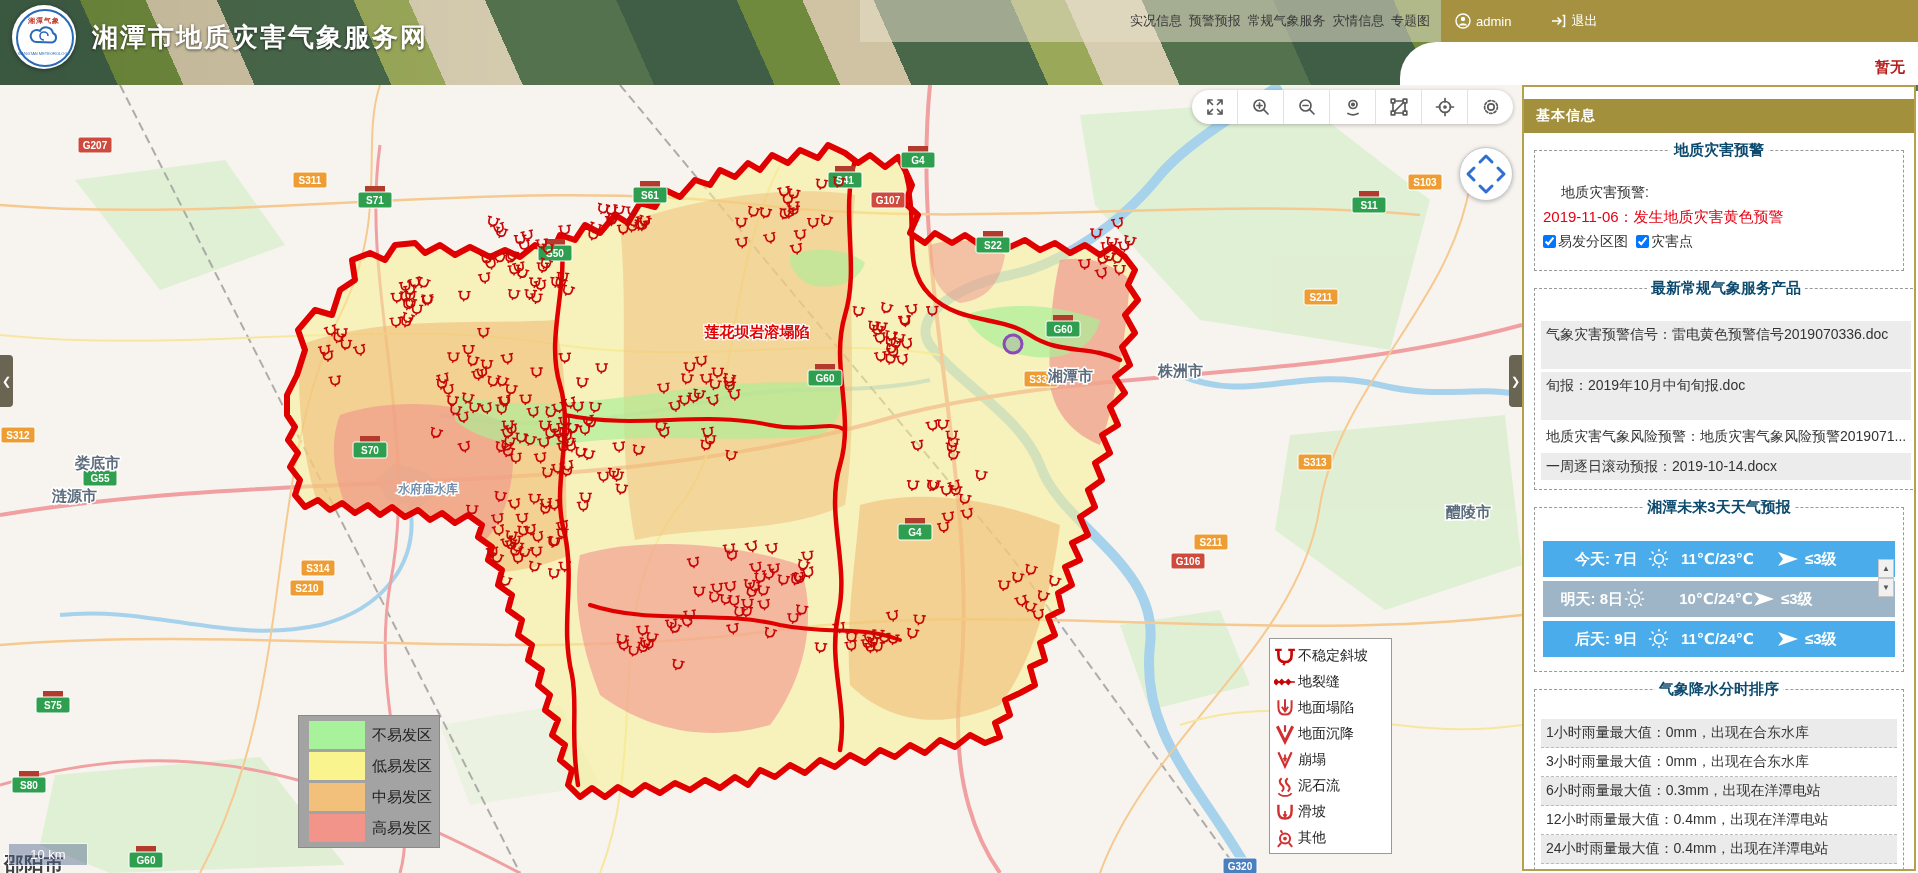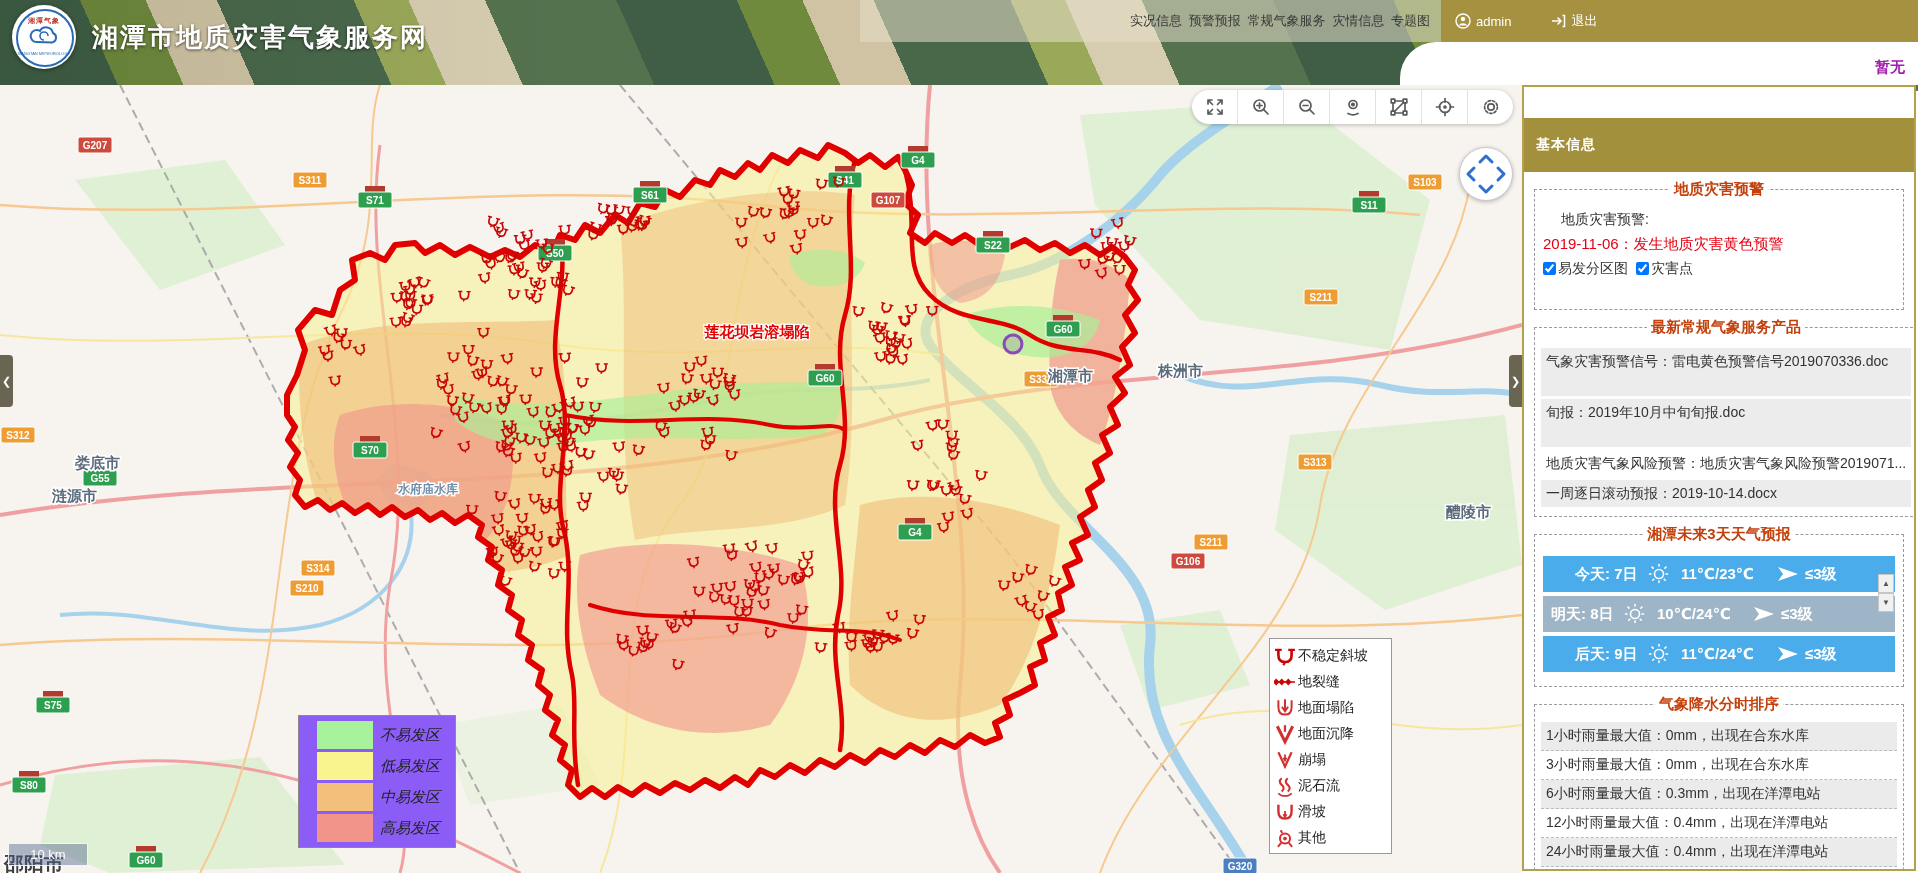--- a/index.html
+++ b/index.html
@@ -19,21 +19,21 @@
   #logo .cn{font-size:7px;color:#c03a2b;font-weight:bold;letter-spacing:1px;margin-top:-2px;}
   #logo .en{font-size:5px;color:#2a6bb8;transform:scale(.8);white-space:nowrap;}
   #site-title{position:absolute;left:92px;top:20px;font-size:26px;font-weight:bold;color:#fff;
               text-shadow:0 1px 3px rgba(0,0,0,.65);letter-spacing:2px;}
   #nav{position:absolute;left:1130px;top:12px;width:300px;display:flex;justify-content:space-between;}
   .nav-item{font-size:13px;color:#3a3a3a;cursor:pointer;white-space:nowrap;}
   #user-block{position:absolute;left:1441px;top:0;width:477px;height:42px;background:#a5913f;
               display:flex;align-items:center;color:#fff;font-size:13px;}
   #user-block .u-ic{margin:0 5px 0 14px;display:flex;}
   #user-block .sep{width:26px;}
-  #ticker{position:absolute;left:1875px;top:58px;font-size:15px;font-weight:bold;color:#a21caf;white-space:nowrap;}
+  #ticker{position:absolute;left:1875px;top:58px;font-size:15px;font-weight:bold;color:#b91c1c;white-space:nowrap;}
 
   
   #map-wrap{position:absolute;left:0;top:85px;width:1522px;height:788px;overflow:hidden;background:#f7f4ef;cursor:grab;}
   #map-svg{position:absolute;left:0;top:0;}
 
   
   #map-toolbar{position:absolute;left:1192px;top:5px;height:34px;background:#fff;border-radius:17px;
                box-shadow:0 1px 4px rgba(0,0,0,.25);display:flex;align-items:stretch;z-index:5;}
   .tb-cell{width:45px;display:flex;align-items:center;justify-content:center;cursor:pointer;border-right:1px solid #e2e2e2;}
   .tb-cell:last-child{border-right:none;}
@@ -44,59 +44,59 @@
            border:1px solid #c9c9c9;box-shadow:0 1px 4px rgba(0,0,0,.25);z-index:5;cursor:pointer;}
   #compass svg{position:absolute;left:0;top:0;}
 
   
   .edge-tab{position:absolute;width:13px;height:52px;background:#6a6552;color:#fff;z-index:6;
             display:flex;align-items:center;justify-content:center;font-size:11px;cursor:pointer;}
   #tab-left{left:0;top:270px;border-radius:0 4px 4px 0;}
   #tab-right{left:1509px;top:270px;border-radius:4px 0 0 4px;}
 
   
-  #risk-legend{position:absolute;left:298px;top:630px;width:132px;background:#8b5cf6;border:1.5px solid #8a8a8a;
-               z-index:4;padding:2px 12px;font-style:italic;}
+  #risk-legend{position:absolute;left:298px;top:630px;width:132px;background:#a3a3a3;border:1.5px solid #8a8a8a;
+               z-index:4;padding:2px 4px;}
   .rl-row{display:flex;align-items:center;margin:3px 6px;}
   .rl-chip{width:56px;height:28px;margin-right:7px;flex:none;}
   .rl-label{font-size:15px;color:#222;white-space:nowrap;}
 
   
   #marker-legend{position:absolute;left:1269px;top:553px;width:121px;background:#fff;border:1px solid #999;
                  z-index:4;padding:4px 0 2px;}
   .ml-row{display:flex;align-items:center;height:26px;padding:0 4px;}
   .ml-ic{width:22px;height:22px;flex:none;margin-right:2px;}
   .ml-label{font-size:14px;color:#222;white-space:nowrap;text-align:right;}
 
   
   #scale-box{position:absolute;left:8px;top:758px;width:78px;height:21px;background:rgba(80,100,140,.45);
              border:1px solid rgba(255,255,255,.85);color:#fff;font-size:13px;display:flex;
              align-items:center;justify-content:center;z-index:4;}
 
   
   #sidebar{position:absolute;left:1522px;top:85px;width:394px;height:786px;background:#fff;
            border:2px solid #b3a14d;box-sizing:border-box;overflow:hidden;}
-  #sb-header{margin-top:31px;background:#a3903c;color:#fff;font-size:14px;font-weight:bold;
-             padding:18px 12px;letter-spacing:1px;}
+  #sb-header{margin-top:12px;background:#a3903c;color:#fff;font-size:14px;font-weight:bold;
+             padding:8px 12px;letter-spacing:1px;}
   fieldset{border:1px dashed #9a9a9a;margin:8px 10px 6px;padding:4px 6px 6px;}
-  legend{margin:4px auto;text-align:center;color:#c2410c;font-weight:bold;font-size:15px;padding:0 4px;}
+  legend{margin:16px auto;text-align:center;color:#0c4a6e;font-weight:bold;font-size:15px;padding:0 4px;}
   #fs-warning{height:118px;}
   .warn-line{font-size:14px;color:#333;margin:4px 20px 2px;}
   .warn-red{font-size:15px;color:#e60012;margin:6px 2px;}
   .warn-checks{font-size:14px;color:#333;margin:4px 2px;}
   .warn-checks input{vertical-align:-2px;margin:0 2px 0 0;}
   .warn-checks label{margin-right:8px;}
   .prow{font-size:14px;color:#333;line-height:1.5;padding:3px 5px;margin:3px 0;cursor:pointer;}
   .prow.shaded{background:#ececec;}
   .prow div{white-space:nowrap;overflow:hidden;}
   #fs-weather{position:relative;padding-bottom:10px;}
   .wrow{height:36px;margin:4px 2px;display:flex;align-items:center;color:#fff;font-weight:bold;
         font-size:15px;padding:0 8px;}
   .wrow.blue{background:#4aacea;padding-left:32px;}
-  .wrow.gray{background:#9db5c7;}
+  .wrow.gray{background:#9db5c7;text-align:right;}
   .w-day{width:72px;}
   .w-sun{width:34px;display:flex;}
   .w-temp{width:96px;}
   .w-wind{width:28px;display:flex;}
   #wx-scroll{position:absolute;right:9px;top:26px;width:16px;z-index:2;}
   .sbtn{height:17px;background:#f1f1f1;border:1px solid #c6c6c6;color:#555;font-size:8px;
         display:flex;align-items:center;justify-content:center;cursor:pointer;}
   #fs-rain{height:208px;}
   .rrow{font-size:14px;color:#333;padding:5px 5px;border-bottom:1px dashed #bbb;cursor:default;}
   .rrow.shaded{background:#ebebeb;}

